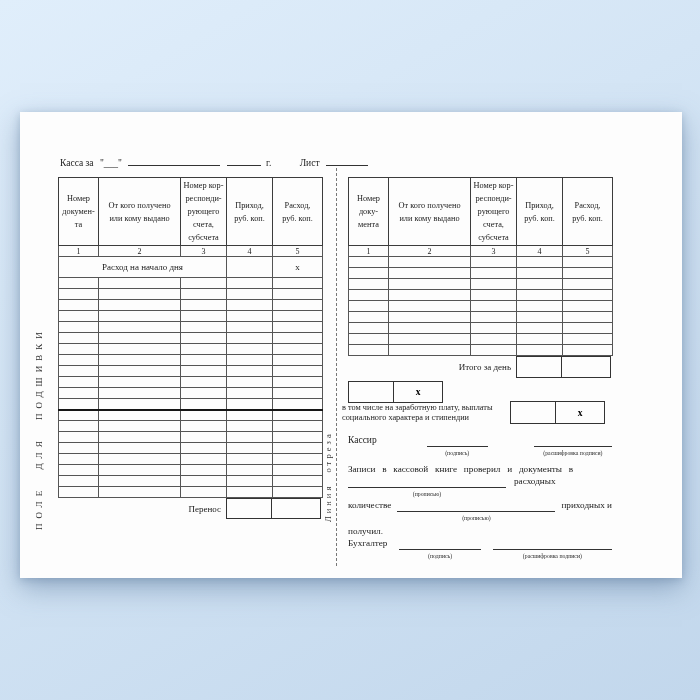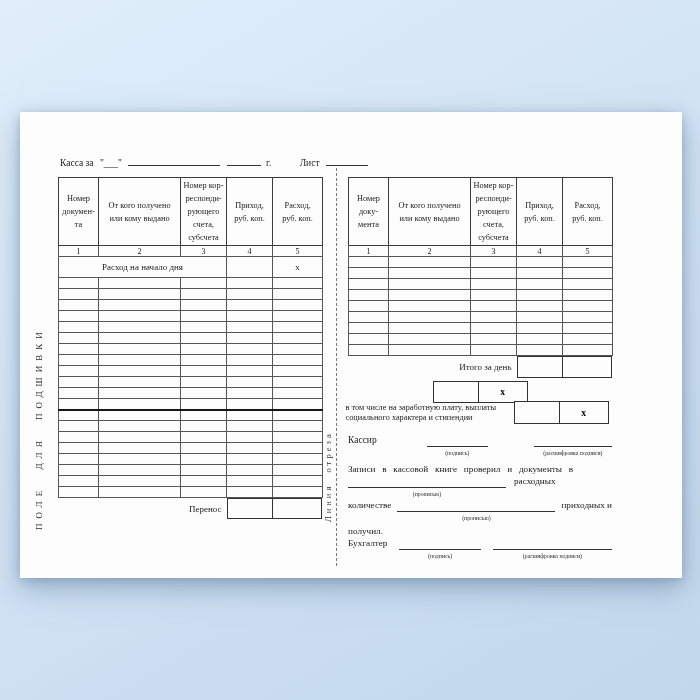--- a/index.html
+++ b/index.html
@@ -29,21 +29,21 @@
   .grid th,.grid td{
     border:1px solid #555;box-sizing:border-box;padding:0;margin:0;
     font-weight:normal;color:#1a1a1a;text-align:center;vertical-align:middle;
   }
   .grid tr.hdr th{height:68px;font-size:8.3px;line-height:13px;white-space:pre-line;border-color:#3c3c3c;}
   .grid tr.nums td{height:11px;font-size:8px;}
   .grid tr.balance td{height:21px;font-size:9px;}
   .grid tr{height:11px;}
   .grid tr.thick td{border-bottom:2px solid #151515;}
   .xmark{font-weight:bold;font-size:9.5px;}
-  .boxrow{position:absolute;display:flex;align-items:stretch;justify-content:center;}
+  .boxrow{position:absolute;display:flex;align-items:stretch;}
   .boxrow .lbl{flex:0 0 168px;font-size:9px;color:#1a1a1a;text-align:right;padding-right:5px;
     display:flex;align-items:center;justify-content:flex-end;box-sizing:border-box;}
   .boxrow .lbl.small{font-size:8.3px;line-height:9.8px;text-align:left;justify-content:flex-start;padding-right:2px;margin-left:-6px;}
   .cell{box-sizing:border-box;border:1px solid #333;background:#fdfdfd;
     display:flex;align-items:center;justify-content:center;}
   .cell.c4{flex:0 0 46px;}
   .cell.c5{flex:0 0 50px;margin-left:-1px;}
   .stack2 .row2 .cell{margin-top:-1px;}
   .cut-dash{position:absolute;border-left:1px dashed #777;width:0;}
   .sigline{position:absolute;display:flex;align-items:flex-start;font-size:9.5px;color:#1a1a1a;gap:36px;}

